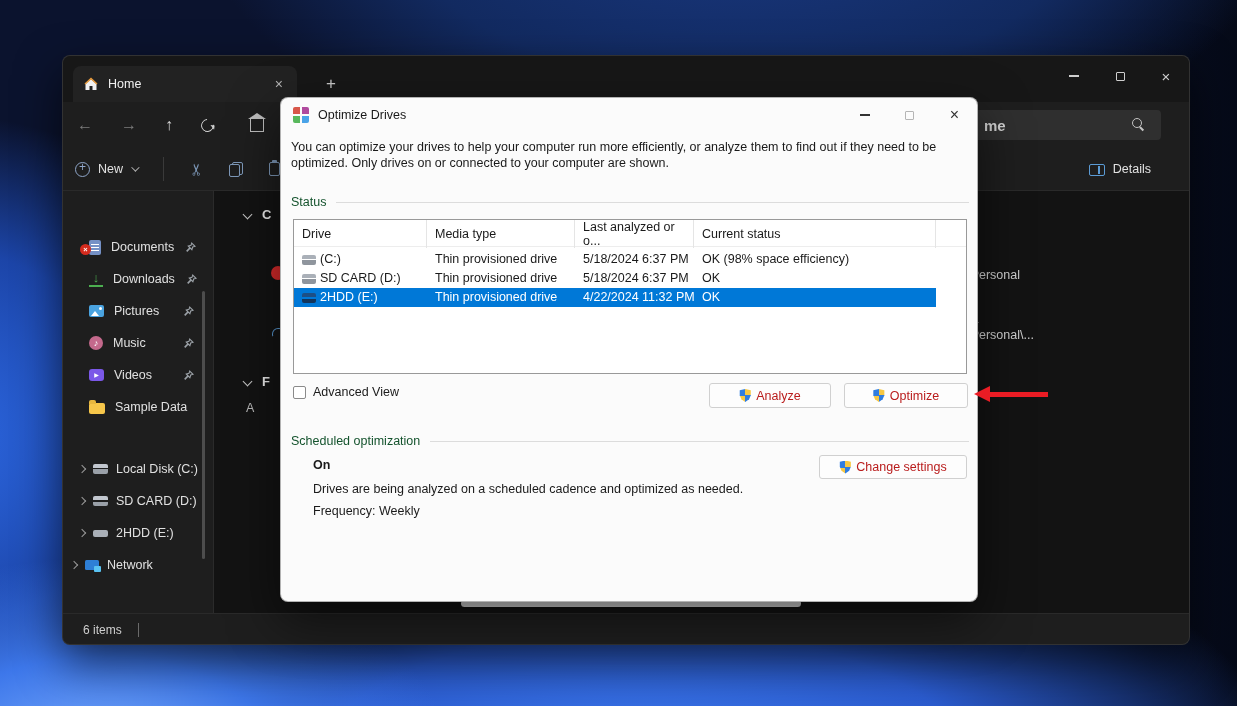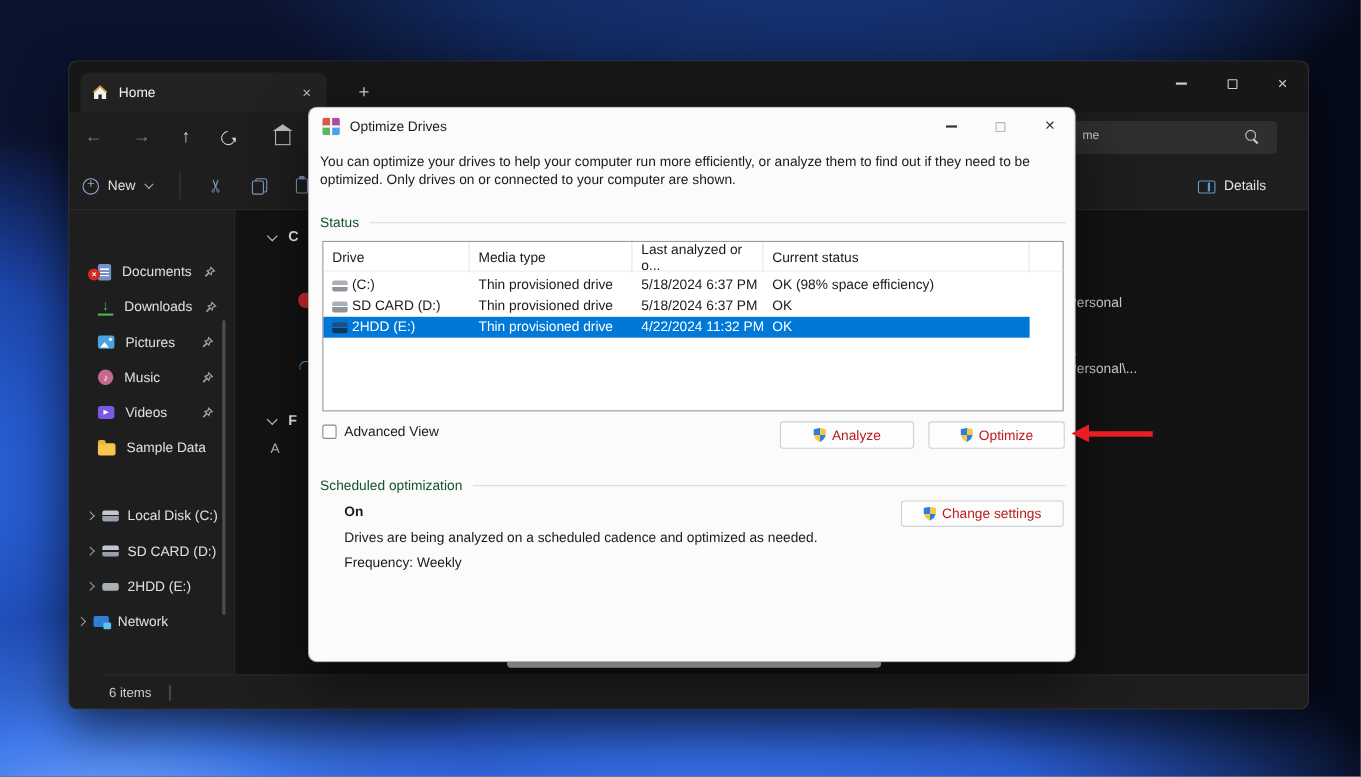--- a/index.html
+++ b/index.html
@@ -34,21 +34,21 @@
 
   .navbar { position:relative; height:46px; display:flex; align-items:center; padding-left:14px; gap:28px; }
   .nav-glyph { font-size:16px; }
   .dim { color:#7c7c7c; } .lit { color:#d4d4d4; }
   .refresh { position:relative; width:13px; height:13px; border:1.6px solid #d0d0d0; border-radius:50%;
     border-top-color:transparent; transform:rotate(40deg); }
   .refresh::after { content:""; position:absolute; right:-3px; top:-2px; border:3.5px solid transparent; border-bottom-color:#d0d0d0; transform:rotate(12deg); }
   .addr-home { width:14px; height:13px; border:1.4px solid #bdbdbd; border-top:none; position:relative; margin-left:8px; }
   .addr-home::before { content:""; position:absolute; left:-3px; top:-6px; border-left:9px solid transparent; border-right:9px solid transparent; border-bottom:6px solid #bdbdbd; }
   .searchbox { position:absolute; right:28px; top:8px; width:260px; height:30px; background:#2f2f2f; border-radius:4px; }
-  .search-val { position:absolute; left:83px; top:7px; font-size:11px; color:#cfcfcf; }
+  .search-val { position:absolute; left:83px; top:7px; font-size:15px; color:#cfcfcf;font-weight:bold; }
   .mag { position:absolute; right:16px; top:8px; width:13px; height:13px; }
   .mag::before { content:""; position:absolute; left:0; top:0; width:8px; height:8px; border:1.5px solid #c4c4c4; border-radius:50%; }
   .mag::after { content:""; position:absolute; left:8px; top:8px; width:5px; height:1.5px; background:#c4c4c4; transform:rotate(45deg); transform-origin:left center; }
 
   .toolbar { position:relative; height:43px; display:flex; align-items:center; padding-left:12px; gap:26px; border-bottom:1px solid #2a2a2a; }
   .newbtn { display:flex; align-items:center; gap:8px; }
   .plus-circ { width:15px; height:15px; border:1.4px solid #8fa6c9; border-radius:50%; position:relative; }
   .plus-circ::after { content:"+"; position:absolute; left:0; right:0; top:-2.2px; text-align:center; color:#8fa6c9; font-size:12px; }
   .new-label { font-size:12.5px; color:#e2e2e2; }
   .caret { width:6px; height:6px; border-right:1.3px solid #b0b0b0; border-bottom:1.3px solid #b0b0b0; transform:rotate(45deg) translateY(-2px); }
@@ -102,21 +102,21 @@
   .net-ic::after { content:""; position:absolute; right:-2px; bottom:-2px; width:7px; height:6px; background:#59c2f2; border-radius:1px; }
 
   .main { position:relative; flex:1; background:#131313; color:#cfcfcf; }
   .frag-sec { position:absolute; display:flex; align-items:center; gap:11px; color:#ececec; font-size:13px; font-weight:bold; }
   .frag-sec .chev { border-color:#c8c8c8; width:7px; height:7px; }
   .frag-red { position:absolute; width:14px; height:14px; background:#d92b2b; border-radius:50%; }
   .frag-cloud { position:absolute; width:13px; height:9px; border:1.6px solid #5b9bd5; border-radius:6px 6px 2px 2px; border-bottom-color:transparent; }
   .frag-text { position:absolute; font-size:12.5px; color:#cfcfcf; }
   .hscroll { position:absolute; left:247px; top:409px; width:340px; height:7px; background:#d6d6d6; border-radius:4px; }
 
-  .statusbar { position:relative; height:33px; border-top:1px solid #2a2a2a; display:flex; align-items:center; padding-left:4px; font-size:12px; color:#cfcfcf;margin-left:32px; }
+  .statusbar { position:relative; height:33px; border-top:1px solid #2a2a2a; display:flex; align-items:center; padding-left:20px; font-size:12px; color:#cfcfcf; }
   .vline { width:1px; height:14px; background:#6a6a6a; margin-left:16px; }
 
   
   .dialog { position:absolute; left:280px; top:97px; width:698px; height:505px; background:#fbfbfb;
     border:1px solid rgba(120,120,120,.55); border-radius:8px; box-shadow:0 18px 50px rgba(0,0,0,.55);
     color:#1a1a1a; font-size:12.5px; z-index:10; }
   .dtitle { position:relative; height:34px; display:flex; align-items:center; padding-left:12px; gap:9px; }
   .defrag-ic { width:16px; height:16px; border-radius:2px;
     background:
       linear-gradient(#fbfbfb,#fbfbfb) 50% 0/2px 100% no-repeat,

